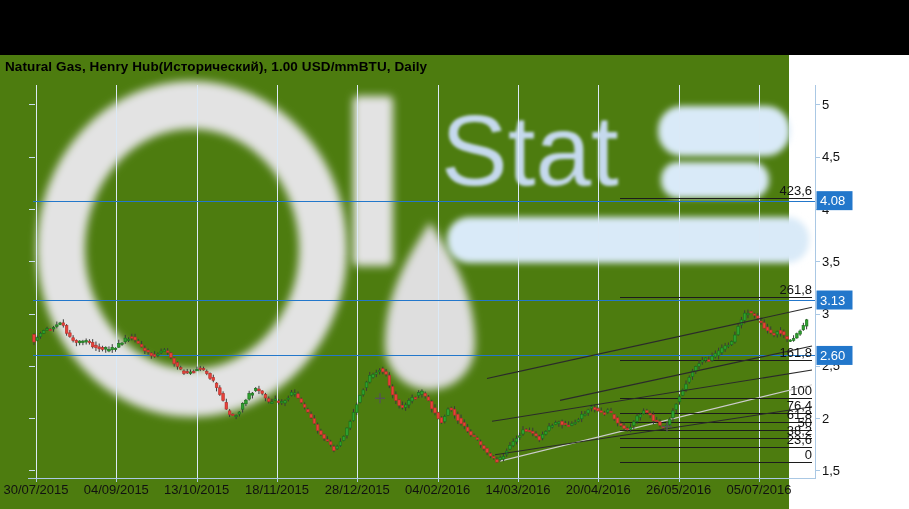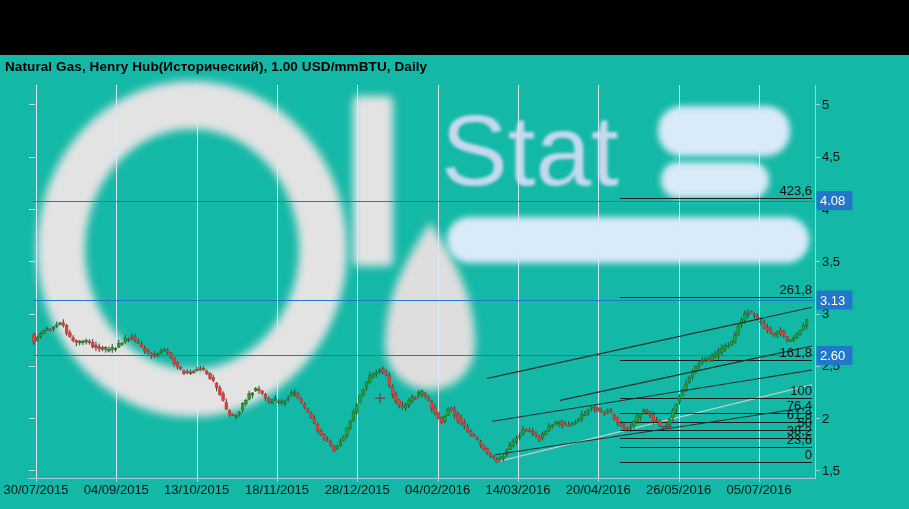--- a/index.html
+++ b/index.html
@@ -1,17 +1,17 @@
 <!DOCTYPE html>
 <html><head>
 <meta charset="utf-8">
 <style>
   html,body{margin:0;padding:0;background:#fff;width:909px;height:509px;overflow:hidden;
     font-family:"Liberation Sans","DejaVu Sans",sans-serif;}
-  #stage{position:relative;width:909px;height:509px;background:#14b8a6;}
+  #stage{position:relative;width:789px;height:509px;background:#4d7c0f;}
   #top-bar{position:absolute;left:0;top:0;width:909px;height:55px;background:#000;}
   #title{position:absolute;left:5px;top:59px;font-size:13.5px;font-weight:bold;color:#000;
     letter-spacing:0.1px;white-space:nowrap;}
   #plot{position:absolute;left:0;top:0;}
   text{font-family:"Liberation Sans","DejaVu Sans",sans-serif;}
 </style>
 </head>
 <body>
 
 <div id="stage">

